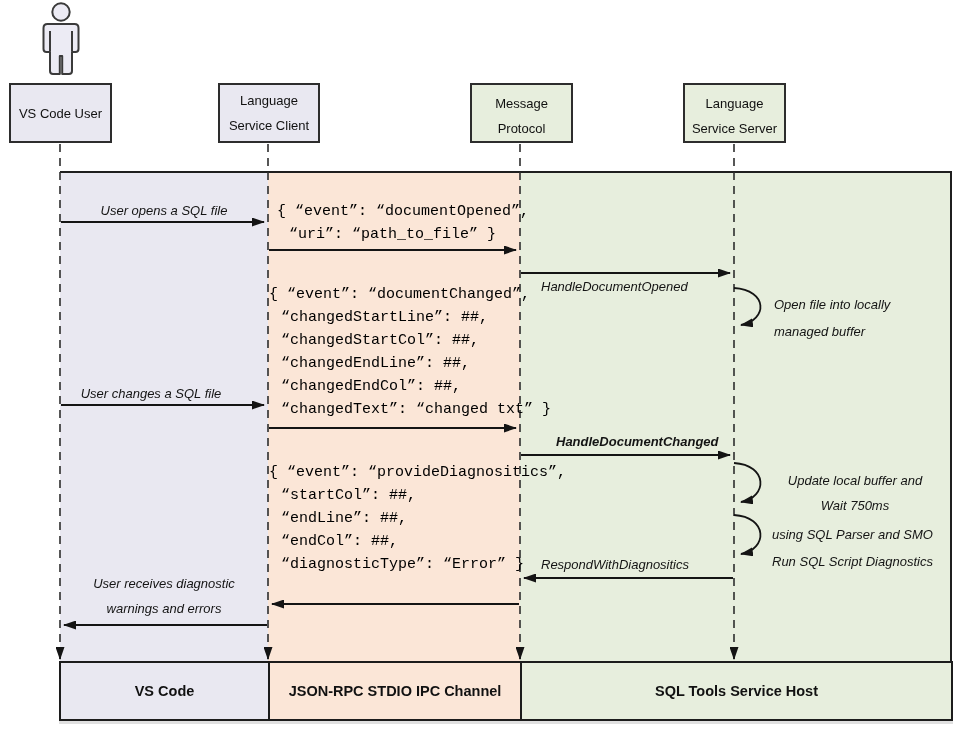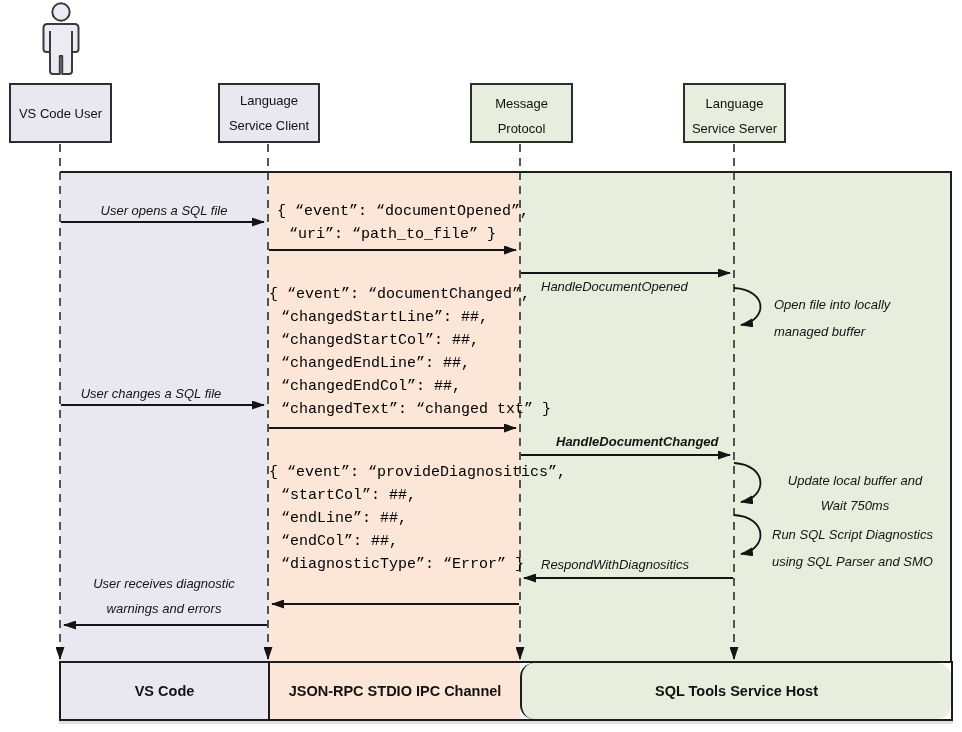--- a/index.html
+++ b/index.html
@@ -48,21 +48,21 @@
     position:absolute;left:59px;top:661px;width:894px;height:60px;z-index:2;
     display:flex;box-sizing:border-box;border:2px solid var(--border);
     box-shadow:0 3px 0 rgba(0,0,0,0.12);
   }
   .footer .cell{
     display:flex;align-items:center;justify-content:center;box-sizing:border-box;
     font-weight:bold;font-size:14.5px;color:#111;white-space:nowrap;
   }
   .cell1{width:207px;background:var(--lavender);}
   .cell2{width:252px;border-left:2px solid var(--border);background:var(--peach);}
-  .cell3{flex:1;border-left:2px solid var(--border);background:var(--green);border-radius:14px;}
+  .cell3{flex:1;border-left:2px solid var(--border);background:var(--green);}
 </style>
 </head>
 <body>
 
 <div class="stage">
 
   <svg class="overlay" width="962" height="732" viewBox="0 0 962 732">
     <defs>
       <marker id="arr" markerWidth="13" markerHeight="9" refX="12" refY="4.5" orient="auto" markerUnits="userSpaceOnUse">
         <path d="M0,0 L13,4.5 L0,9 Z" fill="#141414"></path>
@@ -141,22 +141,22 @@
 
   <div class="lbl" style="left:774px;top:291px;line-height:27px;">
     <div>Open file into locally</div>
     <div>managed buffer</div>
   </div>
   <div class="lbl center" style="left:770px;width:170px;top:468px;line-height:25px;">
     <div>Update local buffer and</div>
     <div>Wait 750ms</div>
   </div>
   <div class="lbl" style="left:772px;top:521px;line-height:27px;">
+    <div>using SQL Parser and SMO</div>
     <div>Run SQL Script Diagnostics</div>
-    <div>using SQL Parser and SMO</div>
   </div>
 
   <div class="payload" style="left:277px;top:200px;">
     <div>{ “event”: “documentOpened”,</div>
     <div>“uri”: “path_to_file” }</div>
   </div>
   <div class="payload" style="left:269px;top:283px;">
     <div>{ “event”: “documentChanged”,</div>
     <div>“changedStartLine”: ##,</div>
     <div>“changedStartCol”: ##,</div>

